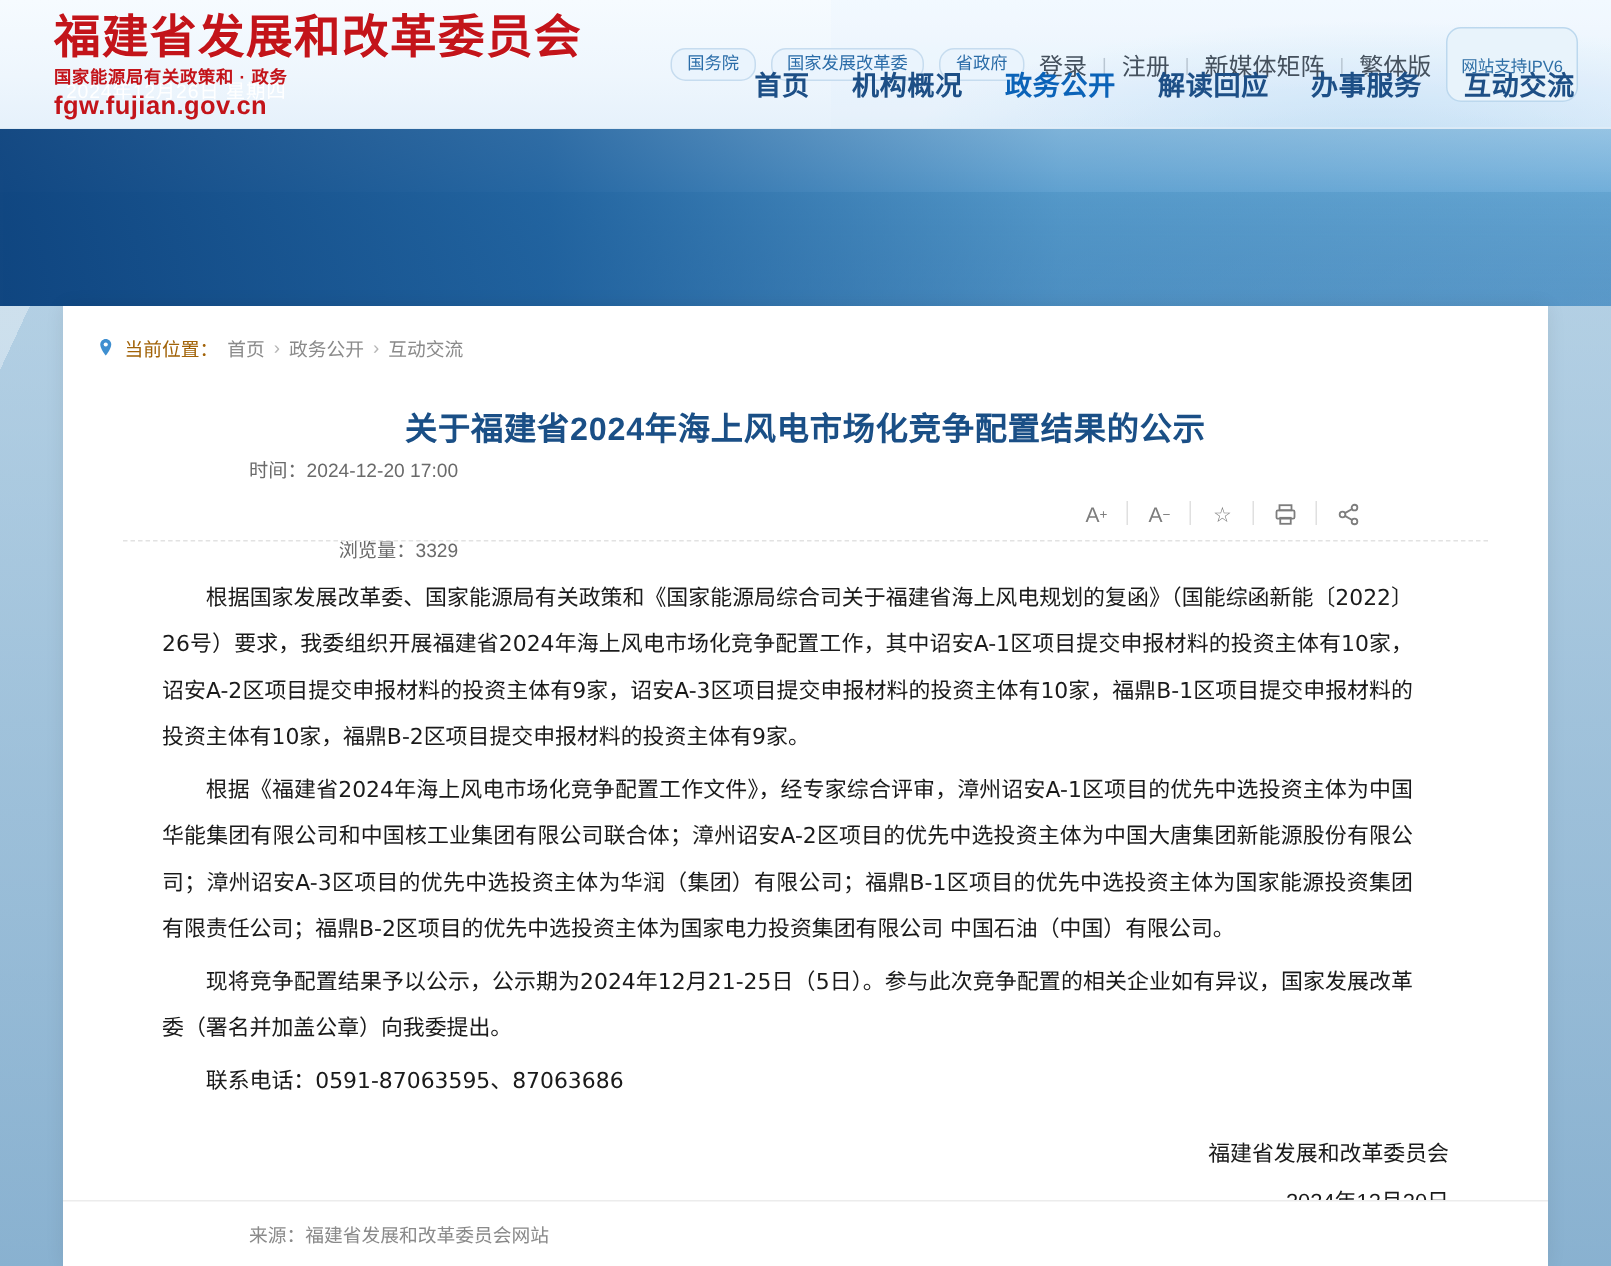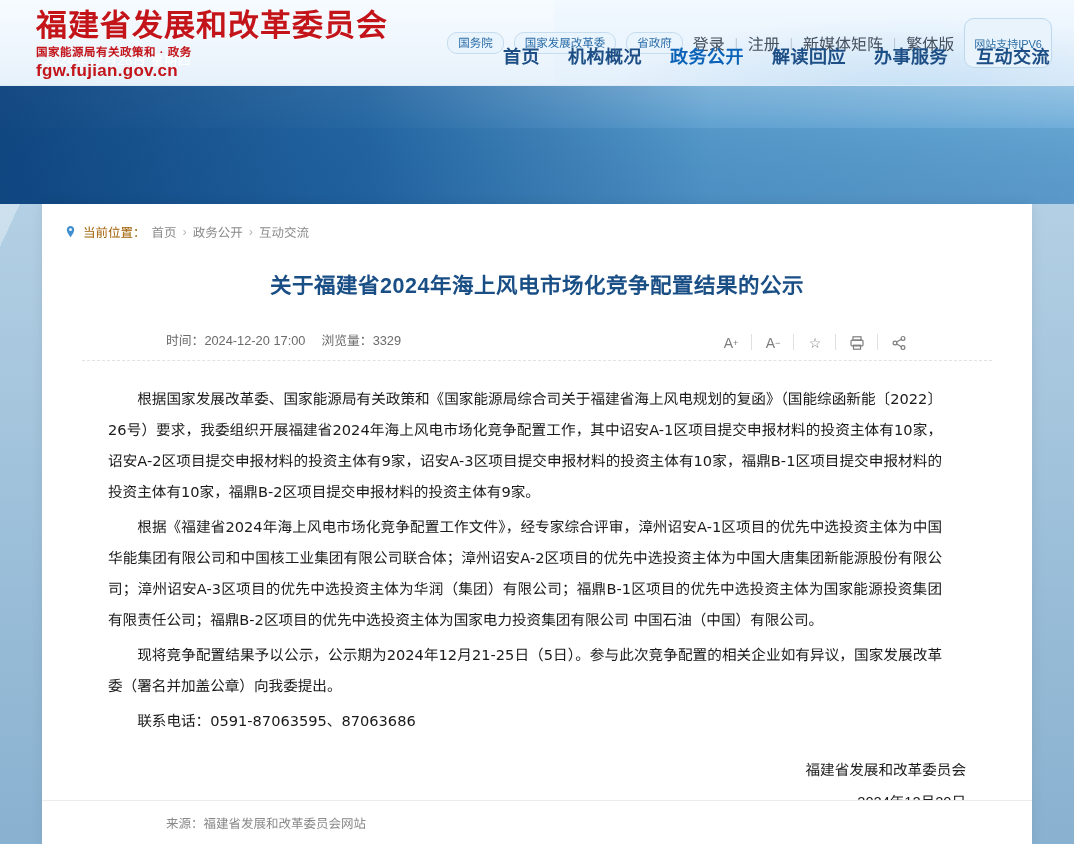--- a/index.html
+++ b/index.html
@@ -208,21 +208,21 @@
     line-height: 34px;
   }
   .meta-row {
     margin: 28px 40px 0 40px;
     border-bottom: 1px dashed #e2e2e2;
     padding-bottom: 13px;
     display:flex; align-items:center;
     position:relative;
     height: 30px;
   }
-  .meta-left { display:flex; align-items:flex-end; gap: 16px; font-size: 12.8px; color:#6a6a6a; padding-left: 84px;}
+  .meta-left { display:flex; align-items:flex-end; gap: 34px; font-size: 12.8px; color:#6a6a6a; padding-left: 84px; flex-direction: column;}
   .meta-tools {
     position:absolute; right: 72px; top: 0;
     display:flex; align-items:center; gap: 0;
     color:#8a8a8a;
   }
   .tool {
     width: 42px; height: 24px; display:flex; align-items:center; justify-content:center;
     cursor:pointer; font-size: 14px; color:#7d7d7d; position:relative;
   }
   .tool.divider::after{

